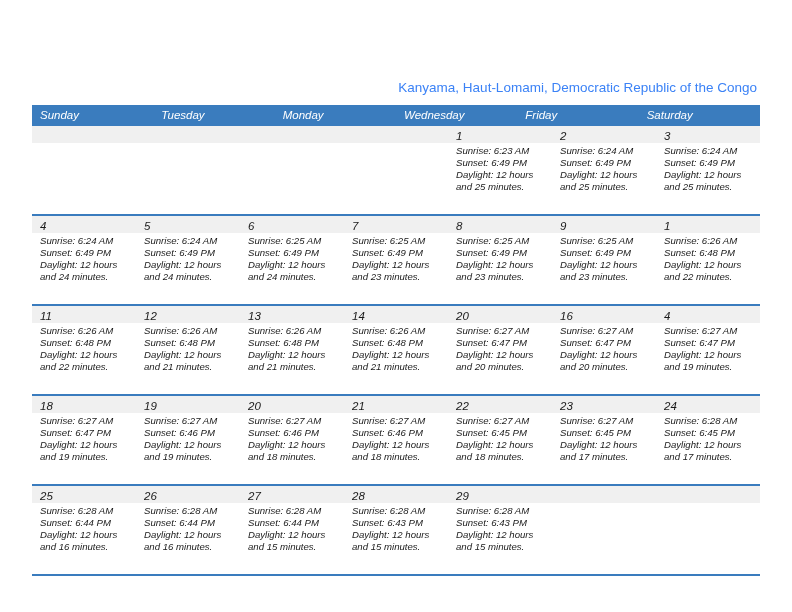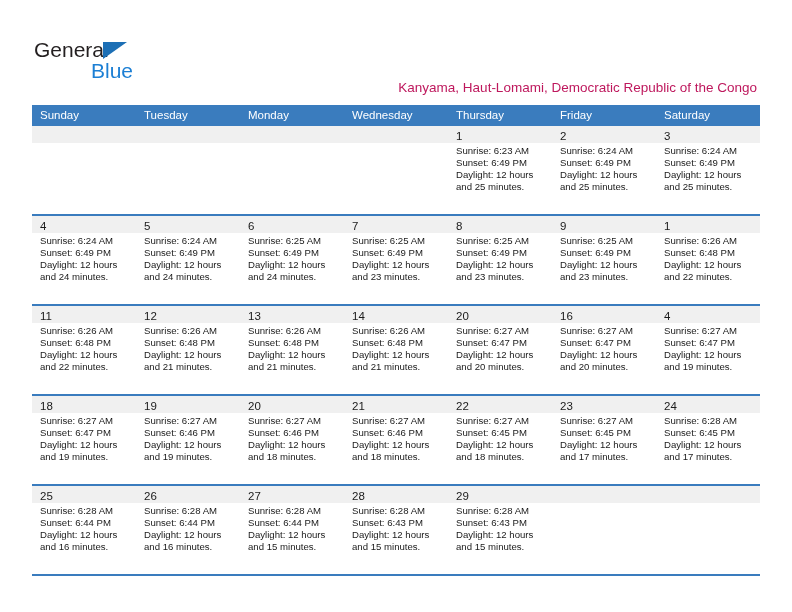--- a/index.html
+++ b/index.html
@@ -70,31 +70,32 @@
     font-size: 26px;
     color: #1a1a1a;
     text-align: right;
     white-space: nowrap;
   }
   .subtitle {
     position: absolute;
     right: 35px;
     top: 80px;
     font-size: 13.5px;
-    color: #be185d;
+    color: #3b82f6;
     text-align: right;
     white-space: nowrap;
   }
 
   
   .calendar {
     position: absolute;
     left: 32px;
     top: 105px;
     width: 728px;
+    font-style: italic;
   }
   .weekday-row {
     display: flex;
     background: #3a7cbe;
     height: 21px;
   }
   .weekday {
     flex: 1 1 0;
     color: #ffffff;
     font-size: 11.5px;
@@ -143,35 +144,29 @@
   .day-info div {
     white-space: nowrap;
   }
 </style>
 </head>
 <body>
 
 <div class="page">
 
   <div class="header">
-    <div class="logo">
-      <span class="logo-general">General</span>
-      <span class="logo-tri"></span>
-      <span class="logo-blue">Blue</span>
-    </div>
     <div class="subtitle">Kanyama, Haut-Lomami, Democratic Republic of the Congo</div>
   </div>
 
   <div class="calendar">
     <div class="weekday-row">
       <div class="weekday">Sunday</div>
       <div class="weekday">Tuesday</div>
       <div class="weekday">Monday</div>
       <div class="weekday">Wednesday</div>
-      <div class="weekday">Thursday</div>
       <div class="weekday">Friday</div>
       <div class="weekday">Saturday</div>
     </div>
 
     <div id="weeks-container">
         <div class="week-row">
           <div class="day-cell empty">
             <div class="day-num-band"><span class="day-num"></span></div>
           </div>
           <div class="day-cell empty">

